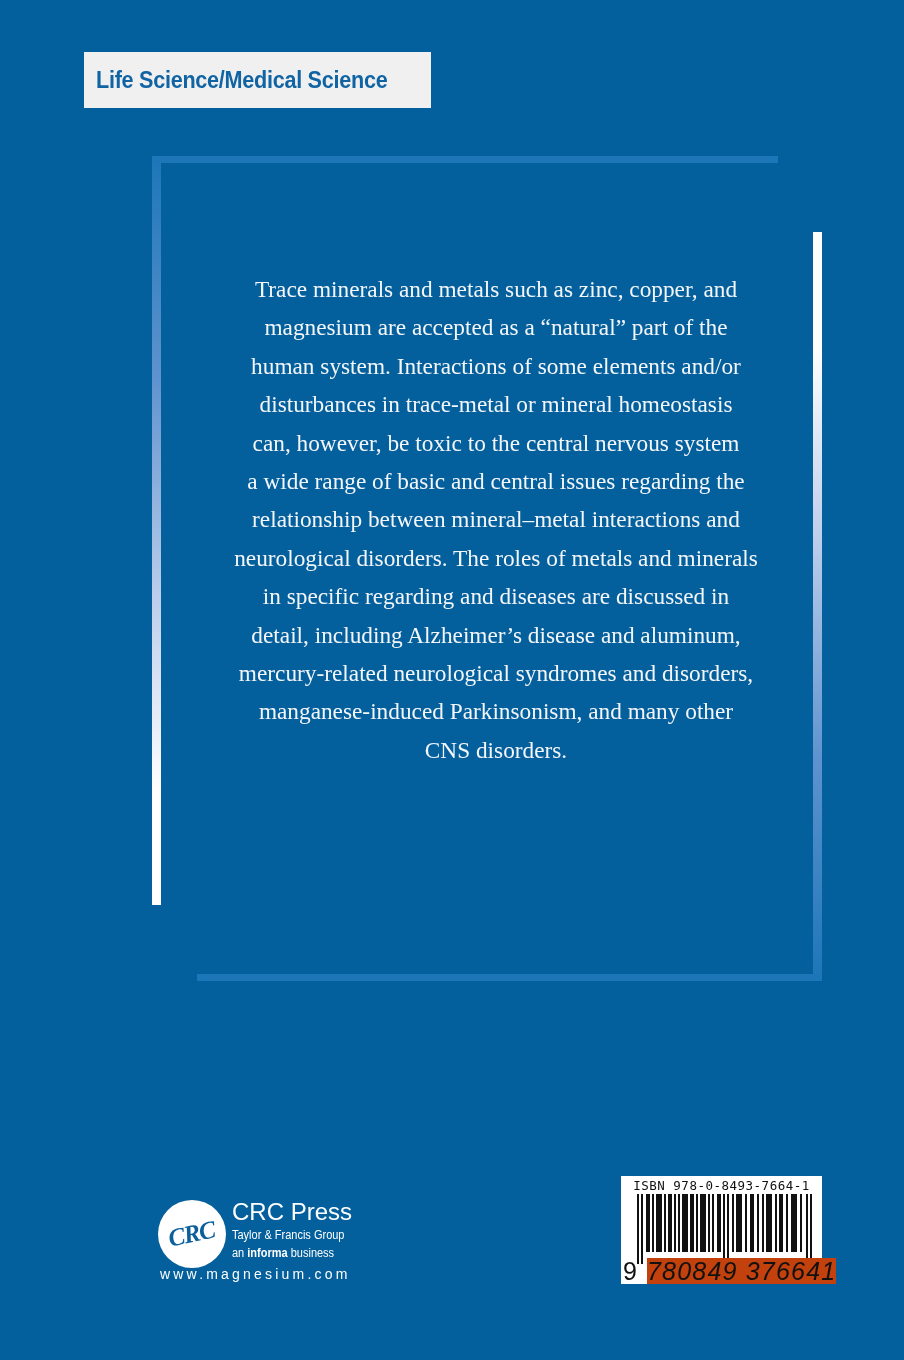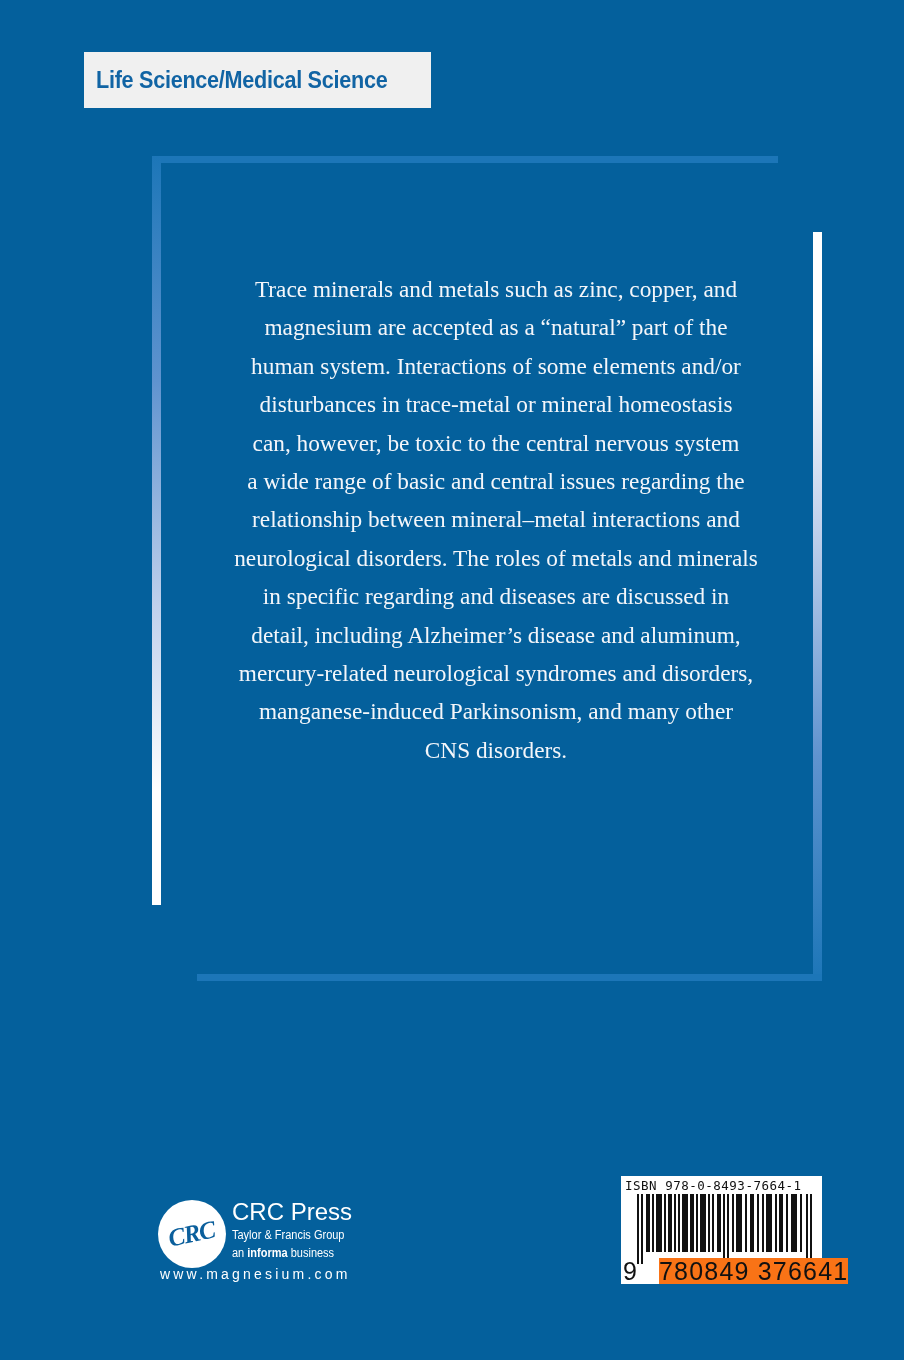--- a/index.html
+++ b/index.html
@@ -64,31 +64,31 @@
     .pub-url {
       position: absolute; left: 2px; top: 68px; color: #ffffff;
       font-family: "Liberation Sans", sans-serif; font-size: 14px; letter-spacing: 3.2px; white-space: nowrap;
     }
     .barcode {
       position: absolute; left: 621px; top: 1176px; width: 201px; height: 108px;
       background: #ffffff; box-sizing: border-box; padding: 0 4px;
     }
     .isbn-text {
       font-family: "DejaVu Sans Mono", monospace; font-size: 12.5px; color: #111;
-      line-height: 15px; margin-top: 2px; letter-spacing: 0.5px;
+      text-align: center; line-height: 15px; margin-top: 2px; letter-spacing: 0.5px;
     }
     .bars { position: absolute; left: 16px; top: 18px; width: 176px; height: 70px; }
     .bars svg { display: block; }
     .ean-digits {
       position: absolute; left: 2px; bottom: 0; width: 197px;
       font-family: "Liberation Sans", sans-serif; font-size: 25px; color: #111; line-height: 26px;
       white-space: nowrap;
     }
     .ean-first { position: absolute; left: 0; bottom: 0; }
-    .ean-rest { position: absolute; left: 36px; bottom: 0; letter-spacing: 1.2px; background: #f97316; }
+    .ean-rest { position: absolute; left: 24px; bottom: 0; letter-spacing: 1.2px; background: #c2410c; font-style: italic; }
   </style>
 </head>
 <body>
 
 <div class="category-box">
   <span class="category-label">Life Science/Medical Science</span>
 </div>
 
 <div class="frame-top"></div>
 <div class="frame-left"></div>

